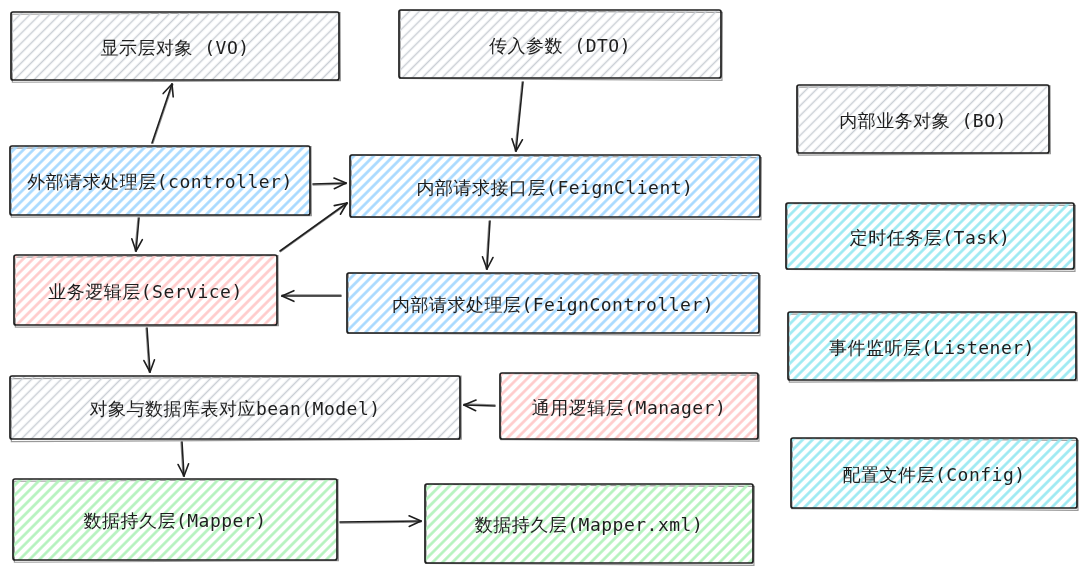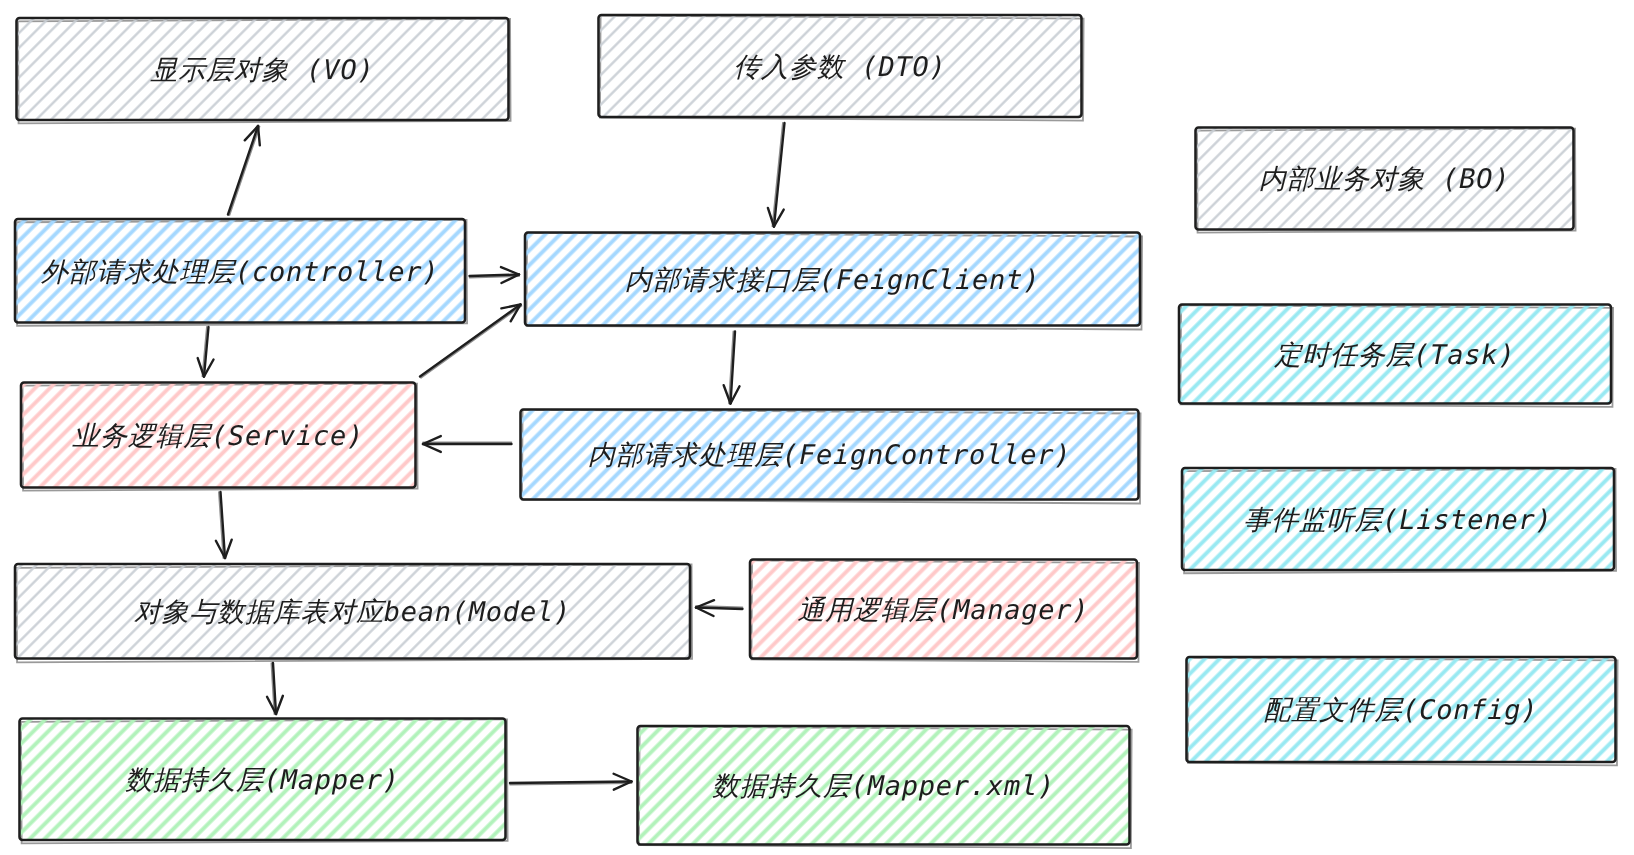--- a/index.html
+++ b/index.html
@@ -7,21 +7,20 @@
     padding: 0;
     background: #ffffff;
     font-family: "DejaVu Sans", sans-serif;
   }
   .canvas {
     position: relative;
     width: 1089px;
     height: 570px;
     background: #ffffff;
     overflow: hidden;
-    font-style: italic;
   }
   svg text {
     font-family: "DejaVu Sans Mono", "DejaVu Sans", sans-serif;
     letter-spacing: 0.5px;
     user-select: none;
   }
 </style>
 </head>
 <body>
 

